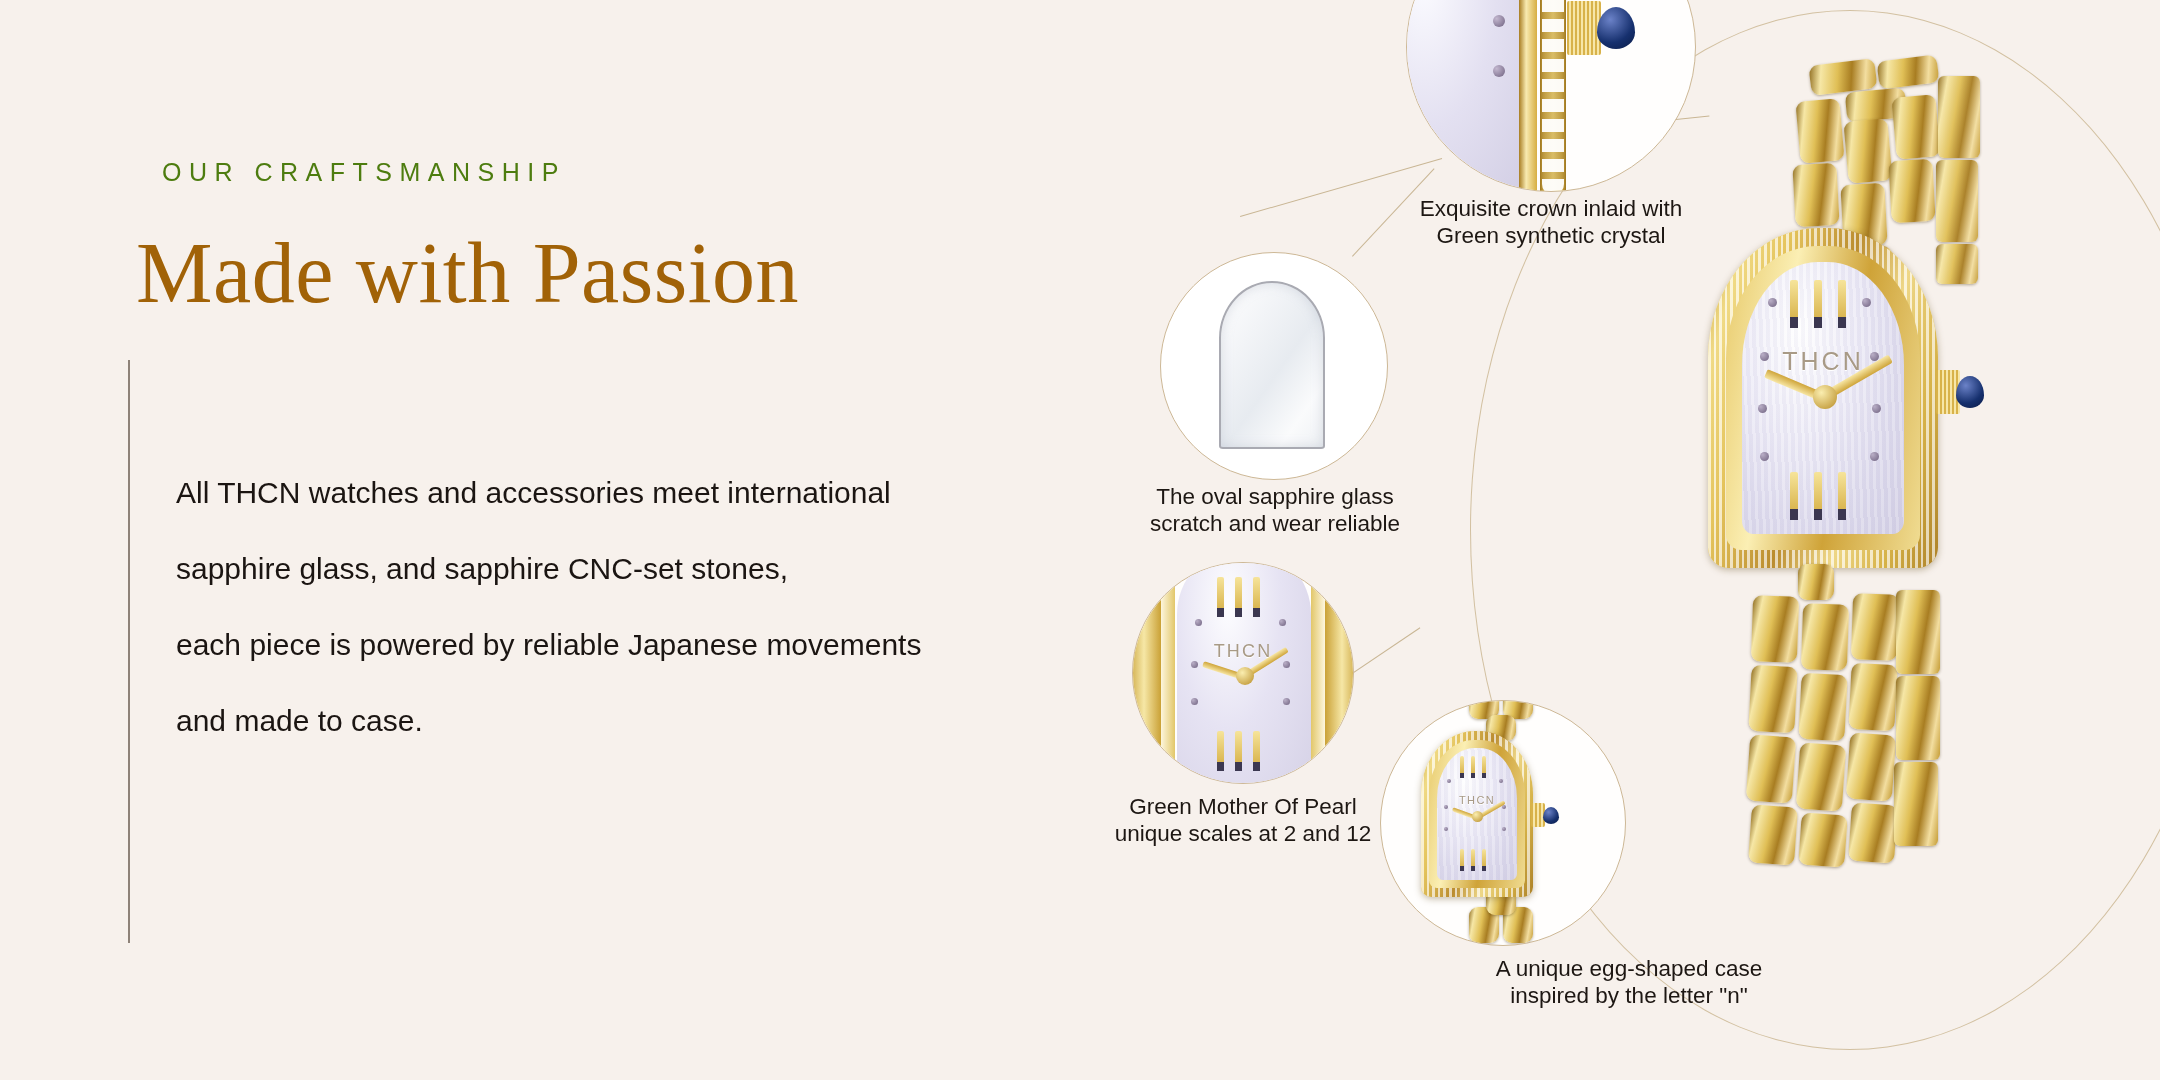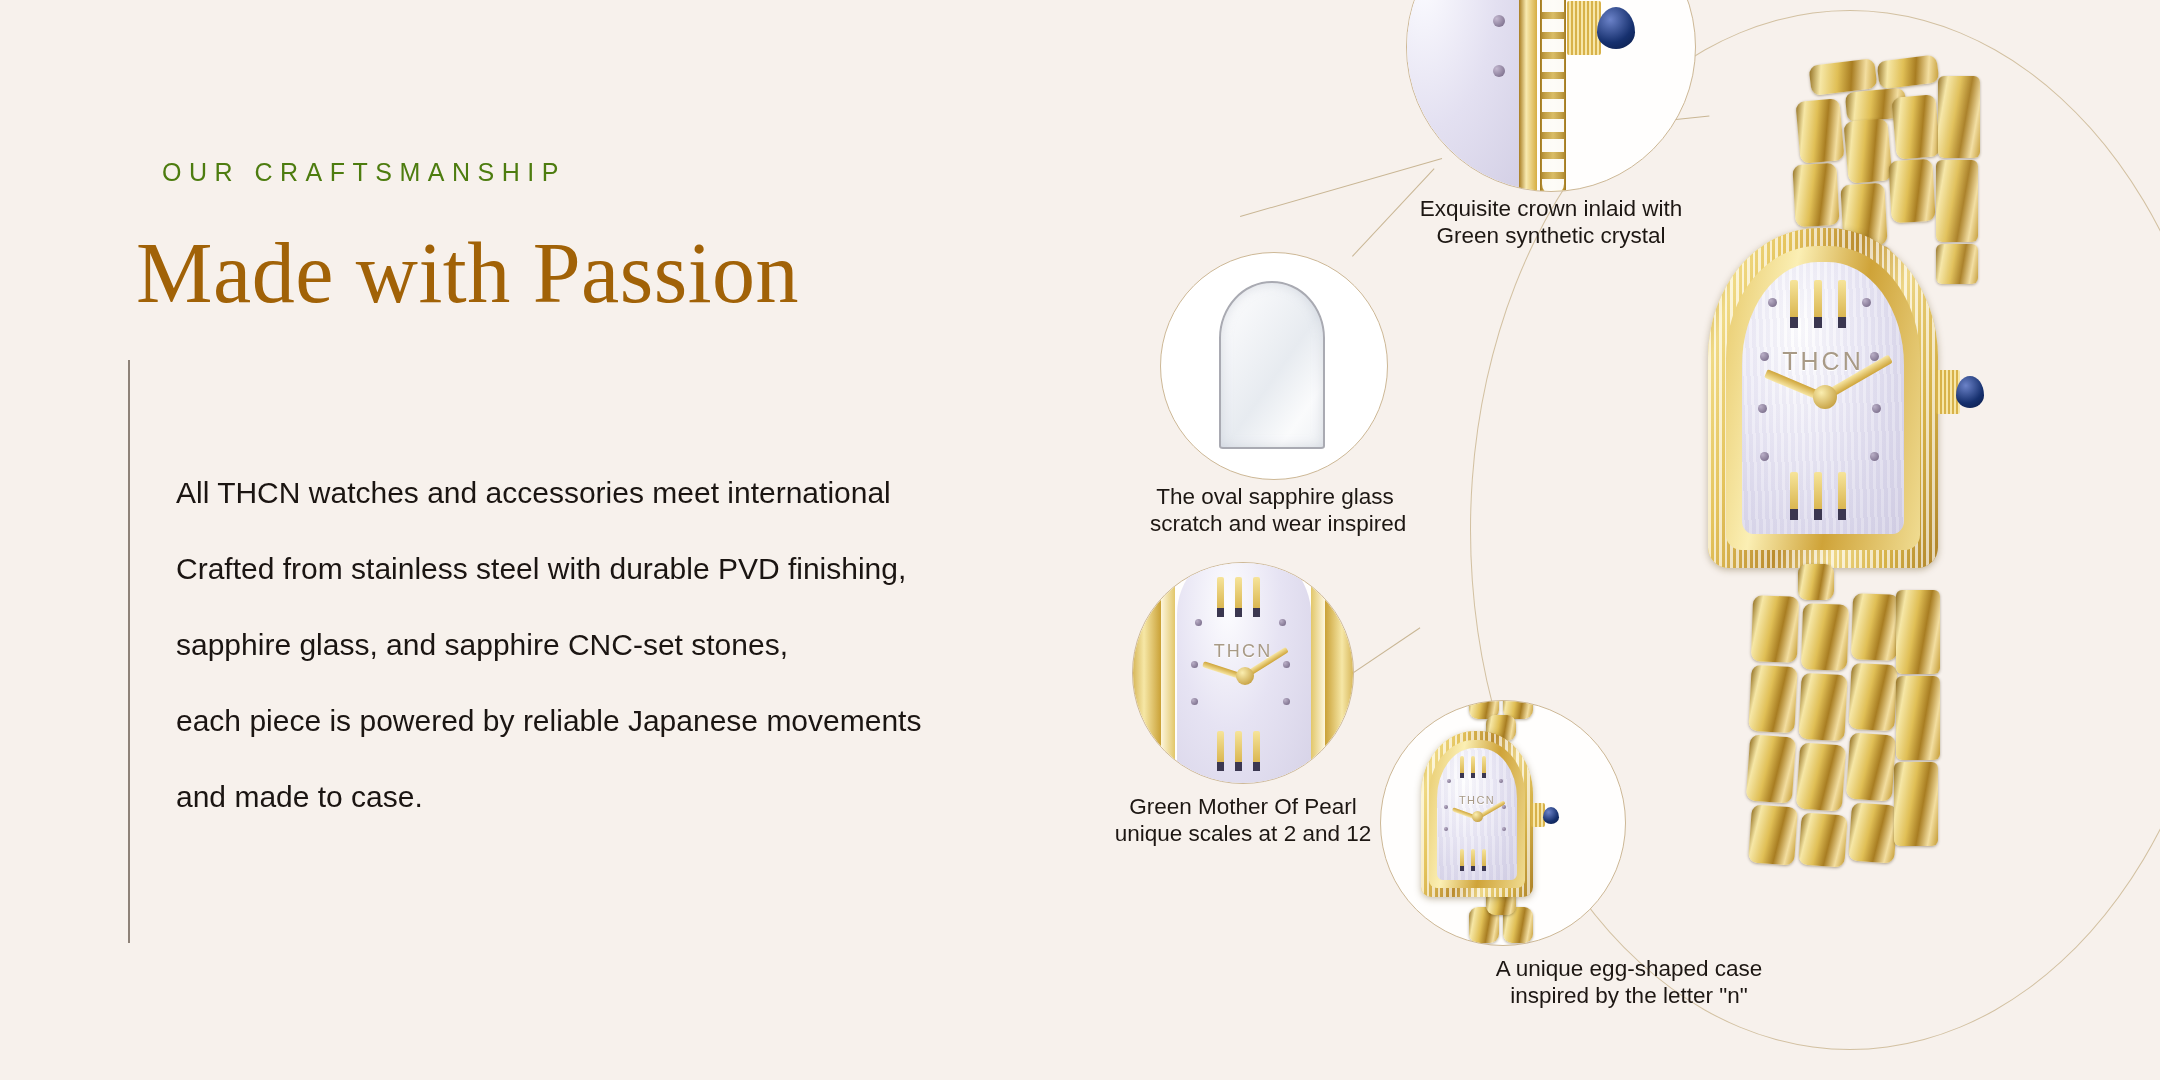--- a/index.html
+++ b/index.html
@@ -167,21 +167,20 @@
 <div class="left-col">
 
   <div class="eyebrow">OUR CRAFTSMANSHIP</div>
 
   <h1 class="headline">Made with Passion</h1>
 
   <div class="divider"></div>
 
   <div class="body-copy">
     <p>All THCN watches and accessories meet international</p>
-    <p>Crafted from stainless steel with durable PVD finishing,</p>
     <p>sapphire glass, and sapphire CNC-set stones,</p>
     <p>each piece is powered by reliable Japanese movements</p>
     <p>and made to case.</p>
   </div>
 </div>
 
 <div class="right-col">
 
   <div class="arc-deco"></div>
 
@@ -224,21 +223,21 @@
 
   <div class="bubble" style="left:70px; top:252px; width:228px; height:228px; background:#fff;">
     <div style="position:absolute;left:58px;top:28px;width:106px;height:168px;
                 border:2.5px solid #a9aab2;
                 border-radius:50% 50% 4px 4px / 34% 34% 3px 3px;
                 background:linear-gradient(125deg,#ffffff 0%,#f2f4f7 30%,#e7ebf0 55%,#fafbfc 80%,#eef1f4 100%);
                 box-shadow:inset 0 0 12px rgba(160,170,185,.35);"></div>
   </div>
   <div class="caption" style="left:60px; top:483px; width:250px;">
     <div>The oval sapphire glass</div>
-    <div>scratch and wear inspired</div>
+    <div>scratch and wear reliable</div>
   </div>
 
   <div class="bubble" style="left:42px; top:562px; width:222px; height:222px;">
 
     <div style="position:absolute;left:-6px;top:-10px;width:34px;height:245px;
                 background:linear-gradient(90deg,#c79e33,#f6e7a6,#caa136);"></div>
     <div style="position:absolute;left:28px;top:-10px;width:14px;height:245px;
                 background:linear-gradient(90deg,#fdf6dd,#e2c76a);"></div>
     <div style="position:absolute;right:-6px;top:-10px;width:34px;height:245px;
                 background:linear-gradient(270deg,#c79e33,#f6e7a6,#caa136);"></div>

